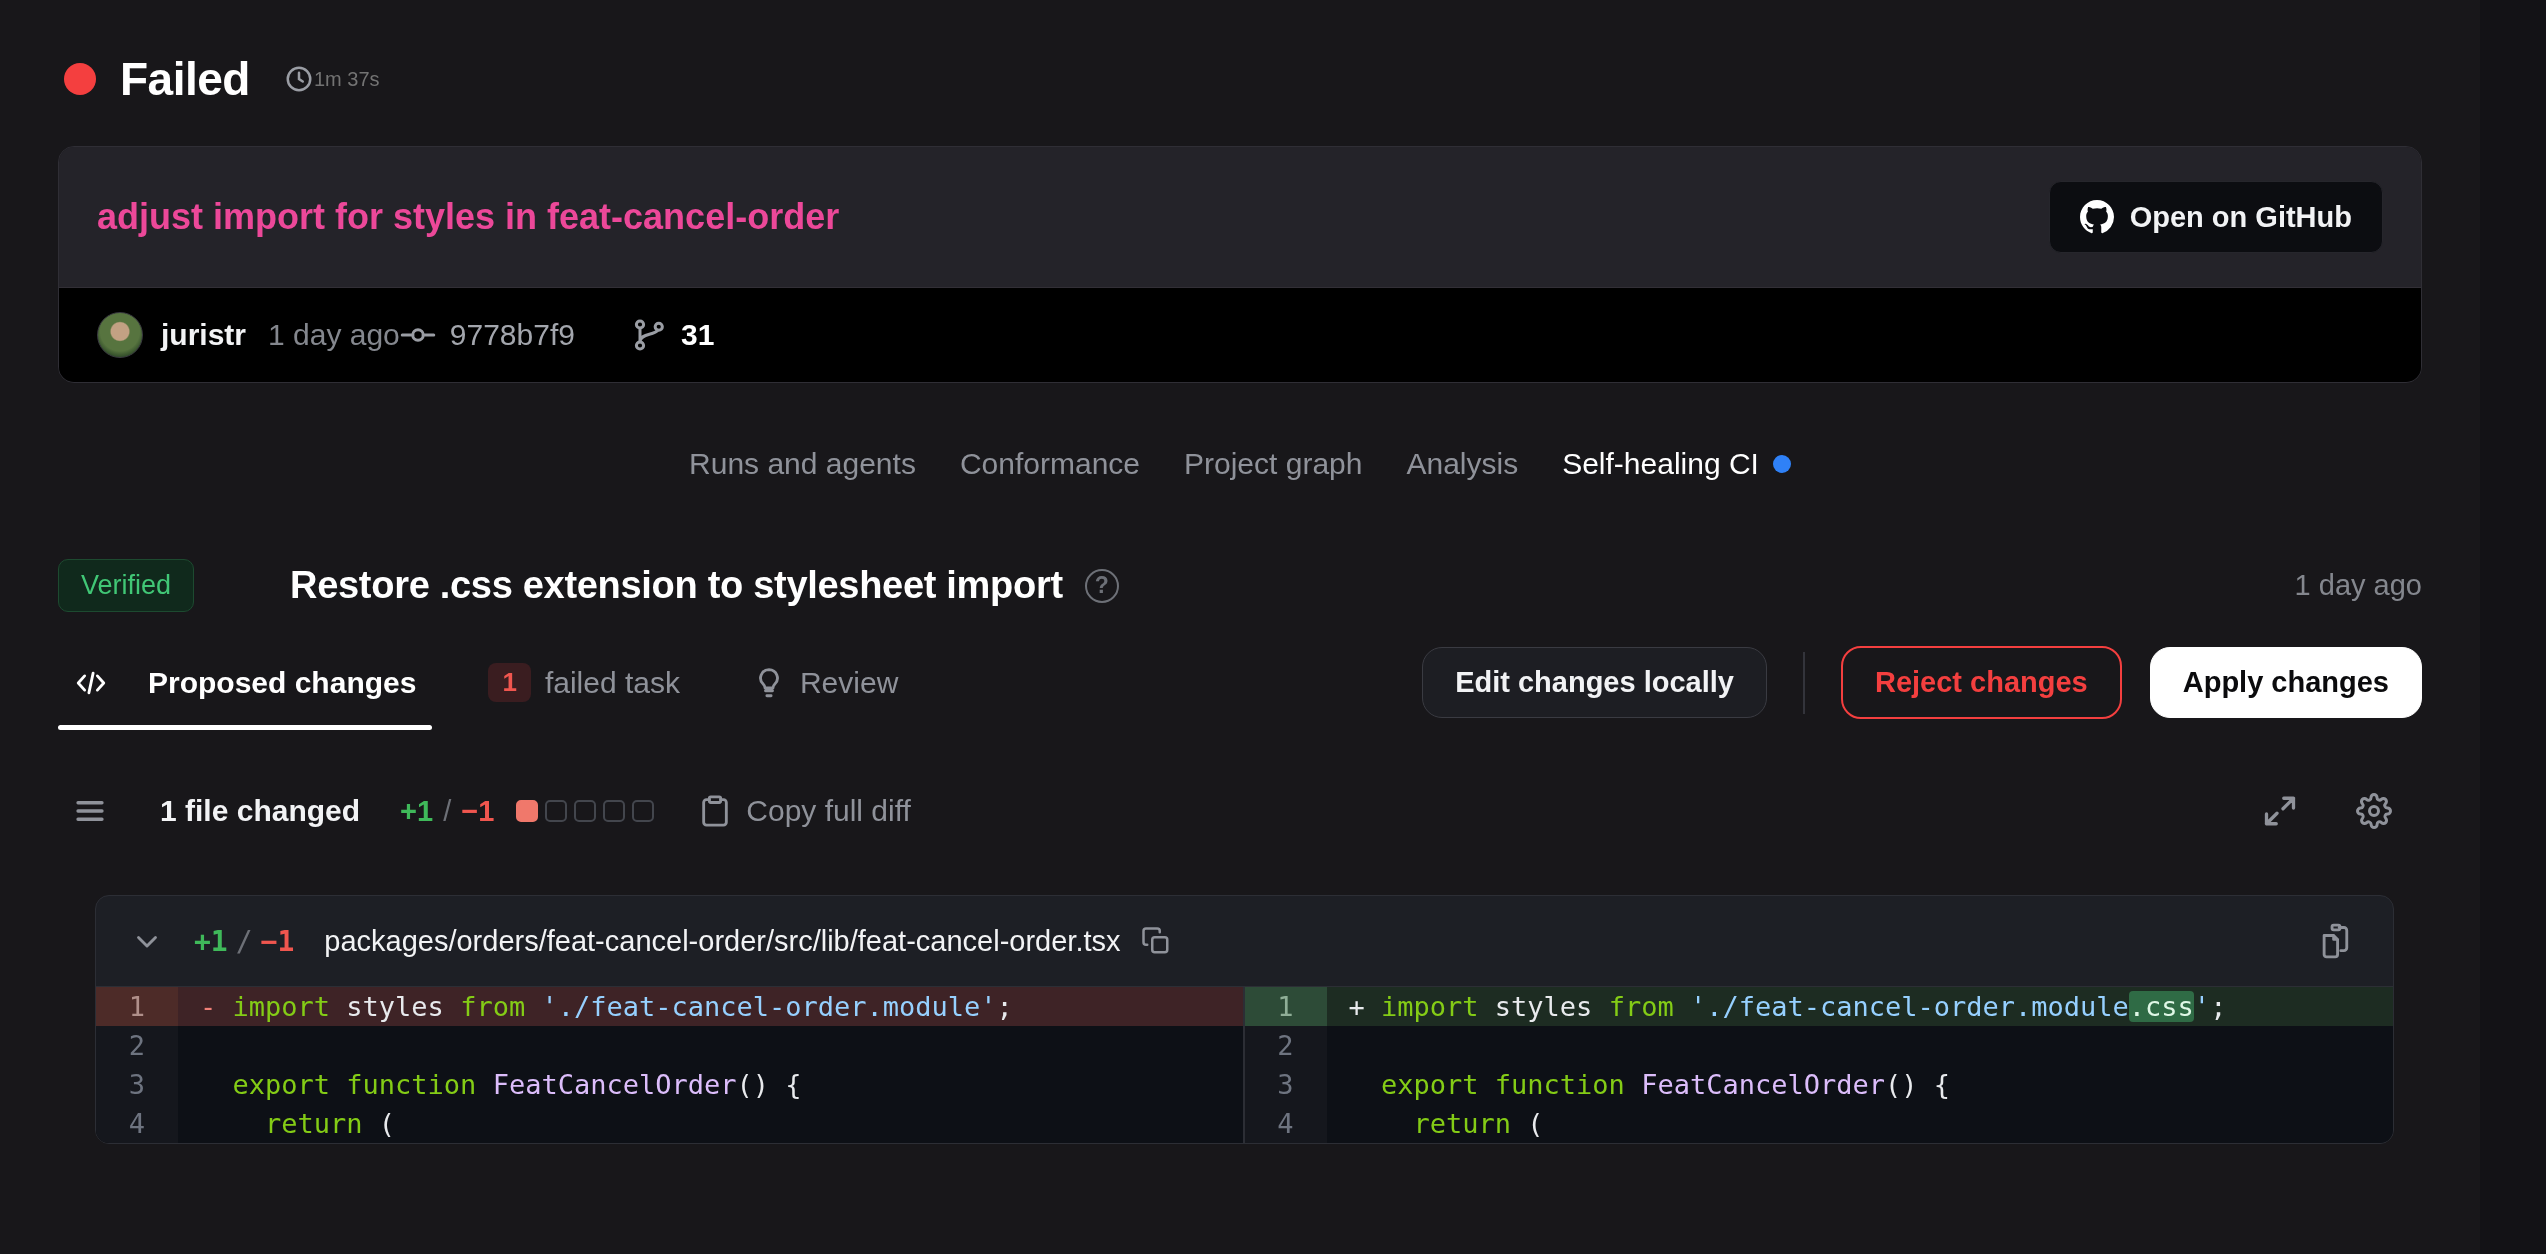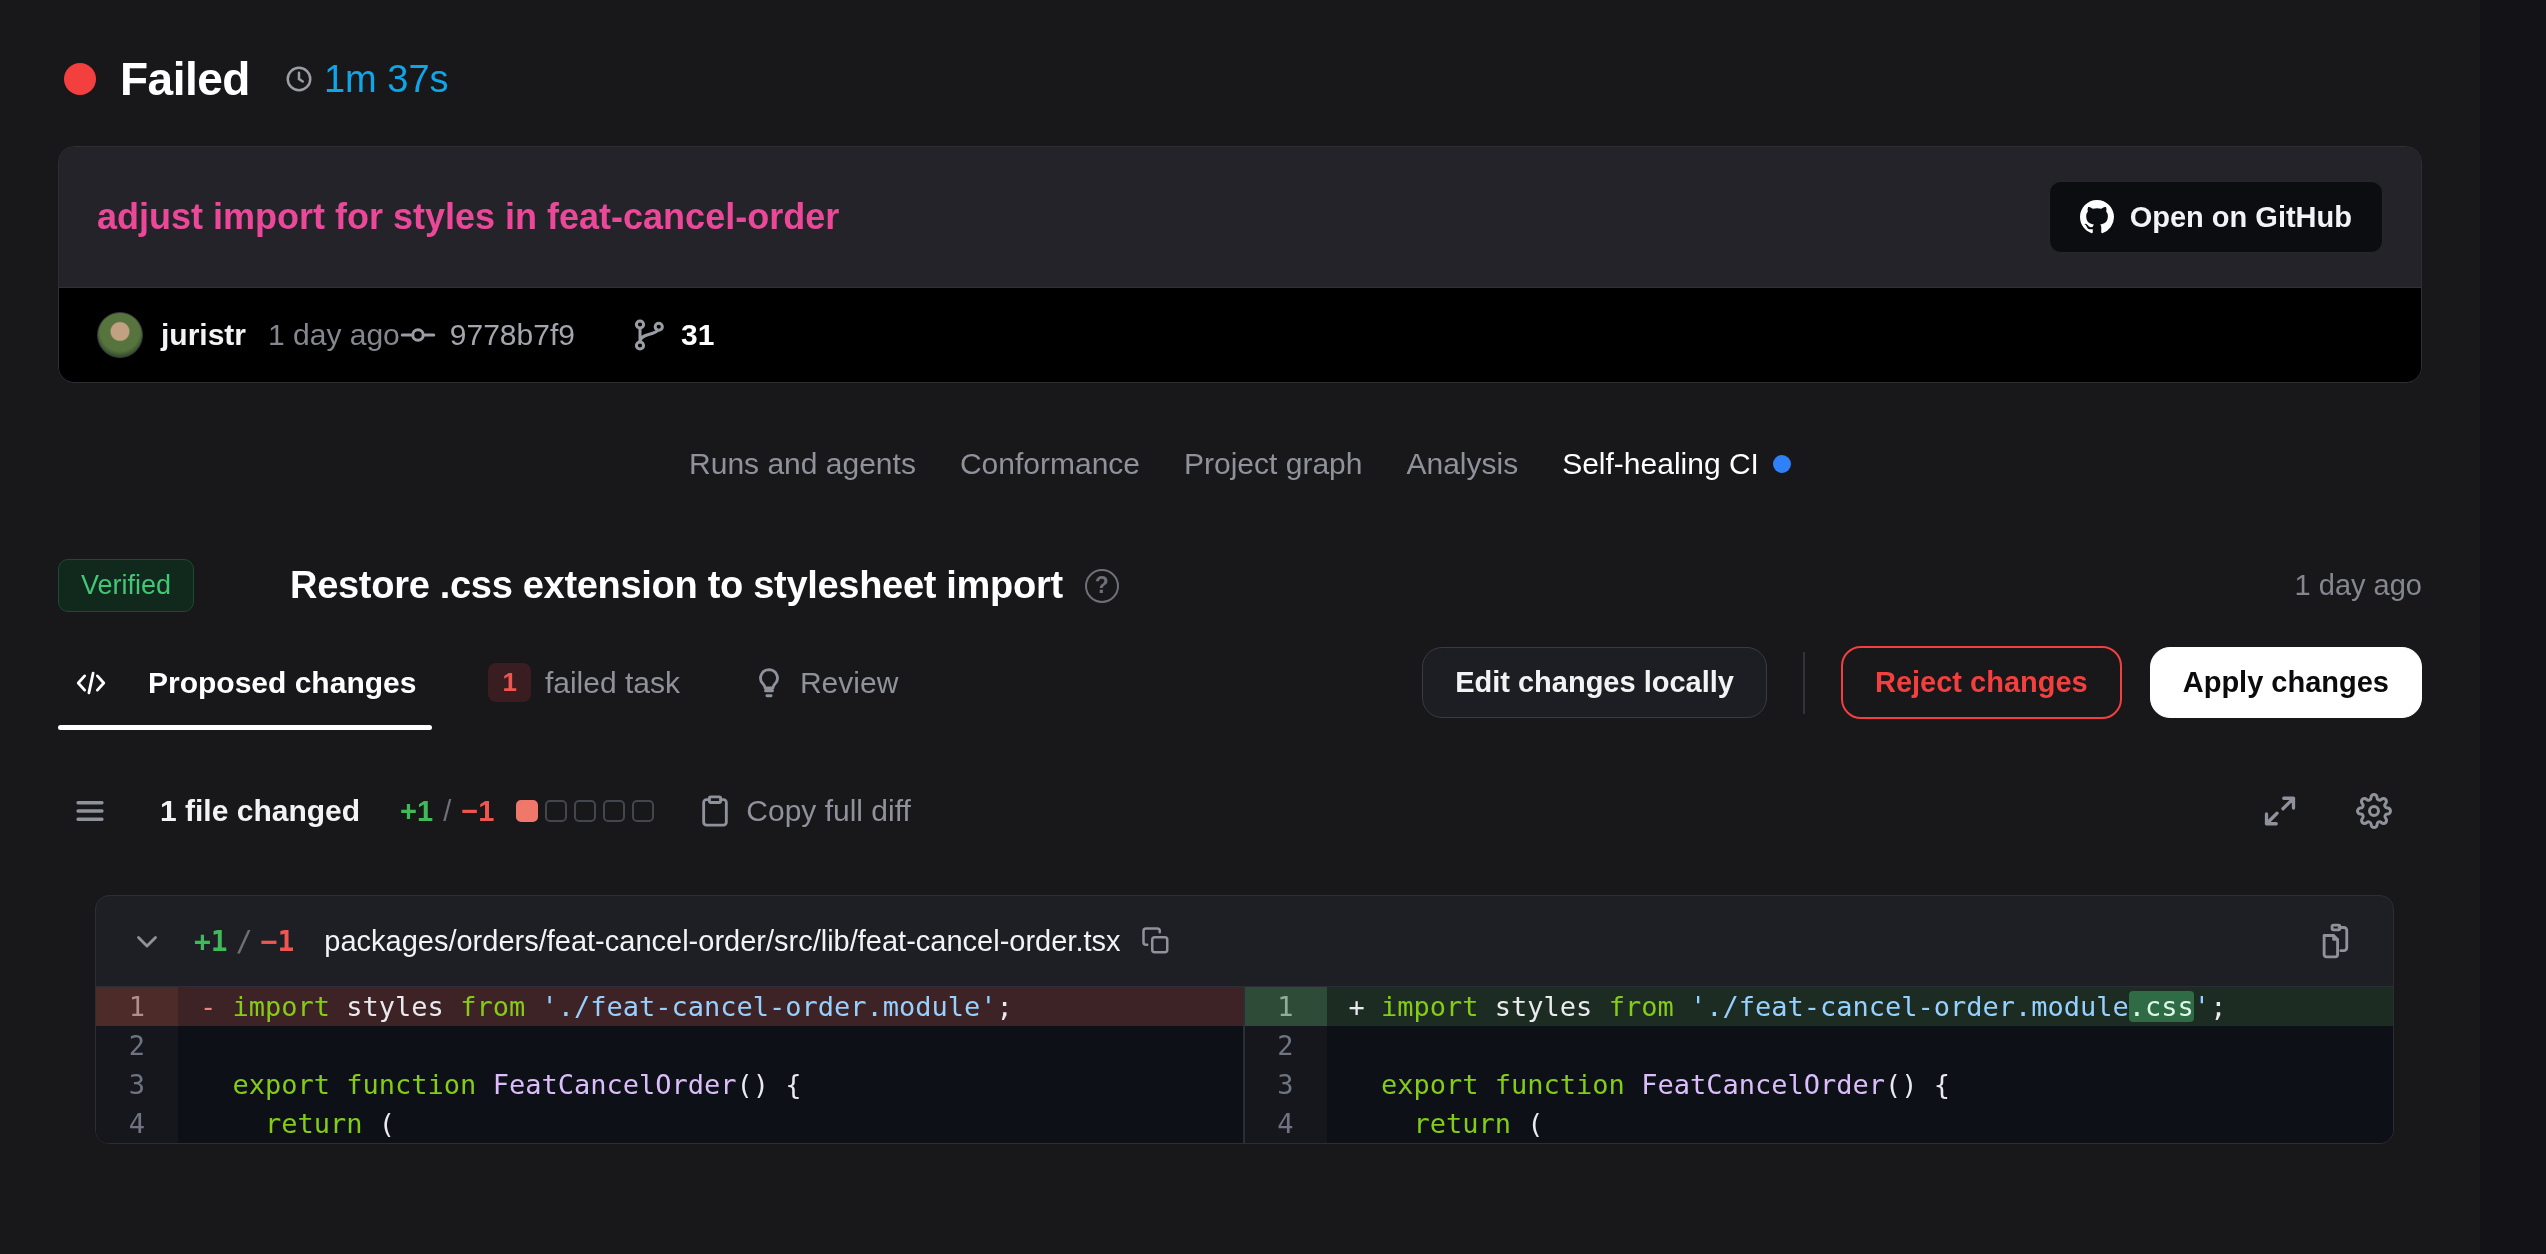--- a/index.html
+++ b/index.html
@@ -4,21 +4,21 @@
 <style>
   * { margin:0; padding:0; box-sizing:border-box; }
   html,body { background:#131216; }
   body { font-family:"Liberation Sans", sans-serif; color:#e8eaed; }
   .page { position:relative; width:2480px; height:1254px; background:#18171a; overflow:hidden; }
 
   
   .status-row { display:flex; align-items:center; padding:52px 64px 0 64px; }
   .status-dot { width:32px; height:32px; border-radius:50%; background:#f43f3f; margin-right:24px; }
   .status-title { font-size:46px; font-weight:800; letter-spacing:-0.5px; color:#fff; }
-  .duration { display:flex; align-items:center; margin-left:34px; color:#0ea5e9; font-size:38px; gap:10px; }
+  .duration { display:flex; align-items:center; margin-left:34px; color:#737373; font-size:20px; gap:0; }
   .duration svg { width:30px; height:30px; stroke:#9a9da4; }
 
   
   .commit-card { margin:40px 58px 0 58px; border:1px solid #2f2e35; border-radius:16px; overflow:hidden; }
   .commit-card-top { display:flex; align-items:center; justify-content:space-between; background:#242329; padding:34px 38px; border-bottom:1px solid #322f36; }
   .commit-title { font-size:36px; font-weight:700; color:#ec4899; }
   .gh-button { display:flex; align-items:center; gap:16px; background:#0c0d11; color:#f2f3f5; border:1px solid #26262c; border-radius:12px; padding:18px 30px; font-size:29px; font-weight:600; cursor:pointer; }
   .gh-button svg { width:34px; height:34px; fill:#fff; }
   .commit-card-bottom { display:flex; align-items:center; justify-content:flex-start; background:#000000; padding:24px 38px; }
   .author-group { display:flex; align-items:center; gap:18px; }

